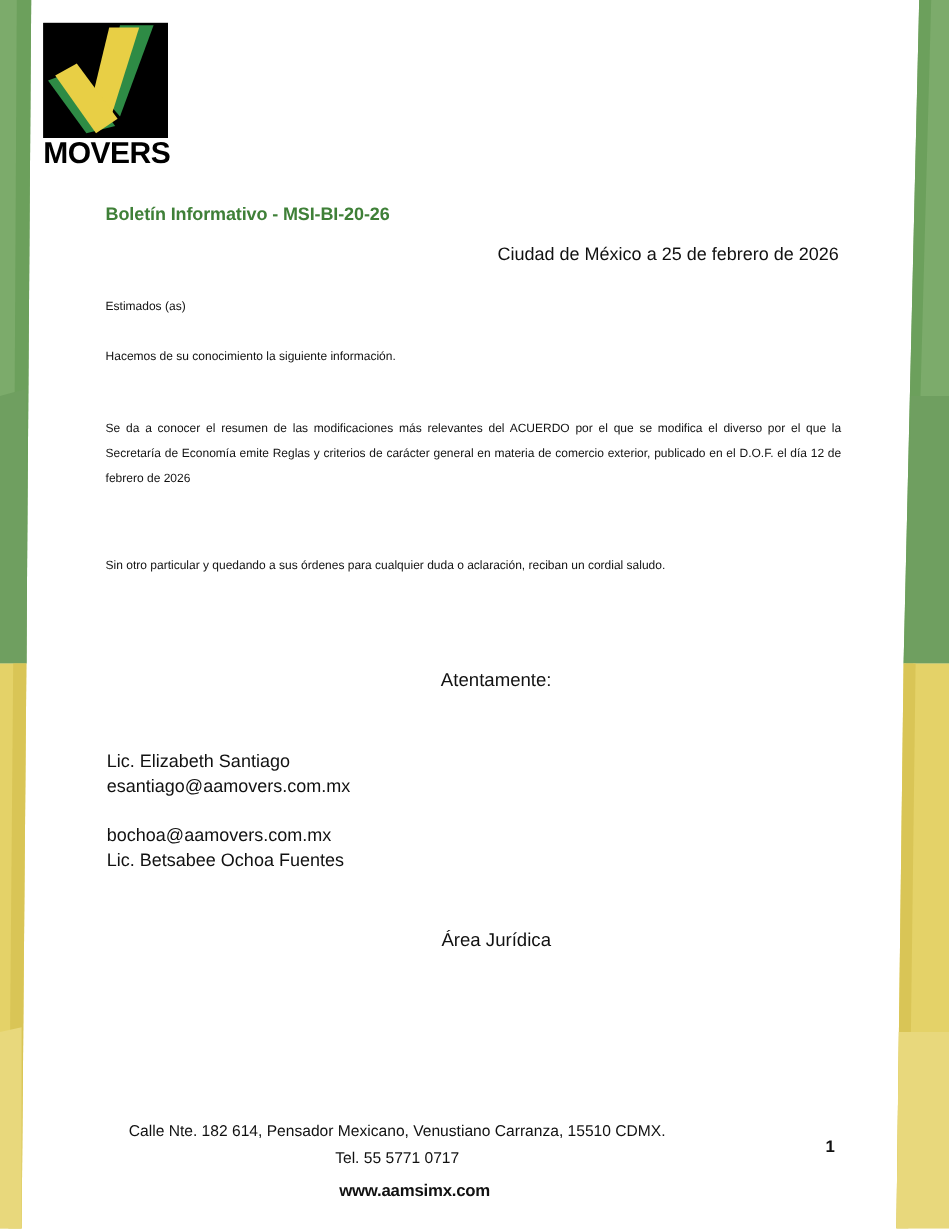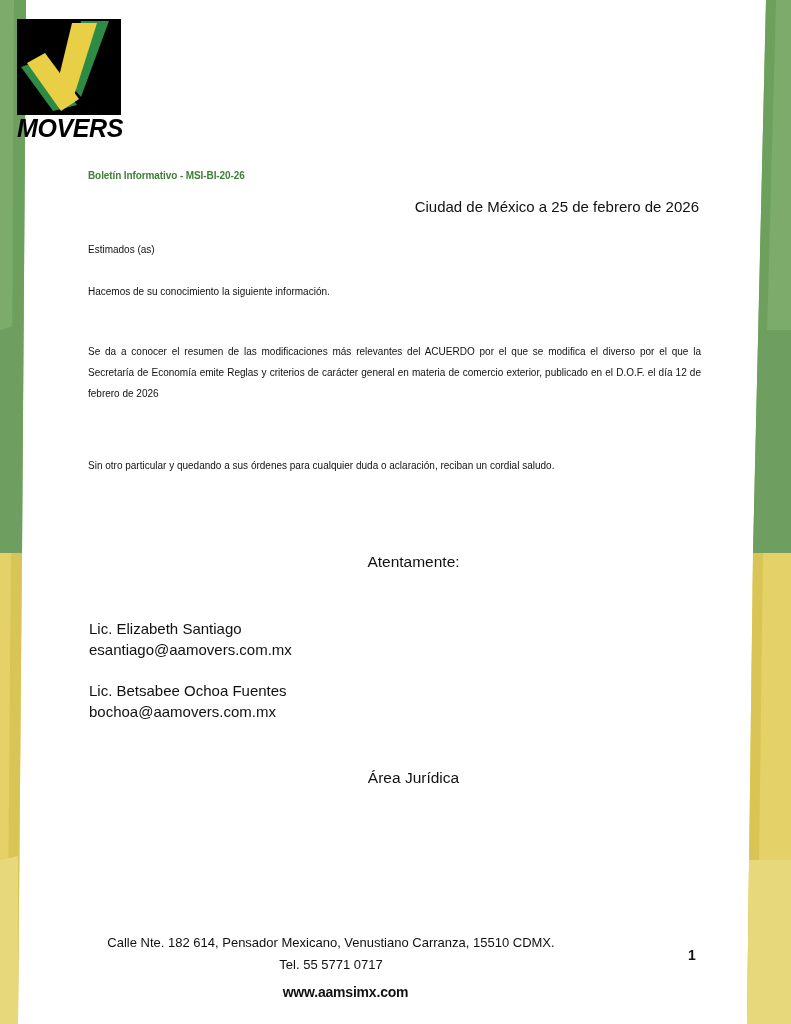--- a/index.html
+++ b/index.html
@@ -36,25 +36,24 @@
   
   .header {
     position: absolute;
     left: 0;
     top: 0;
     width: 791px;
     height: 150px;
   }
   .logo {
     position: absolute;
-    left: 17px;
+    left: 36px;
     top: 19px;
     width: 93px;
     height: 120px;
-    font-style: italic;
   }
   .logo-mark {
     position: relative;
     width: 104px;
     height: 96px;
     background: #000000;
     overflow: hidden;
   }
   .logo-mark svg { display: block; }
   .logo-word {
@@ -79,21 +78,21 @@
   }
 
   
   .body-area {
     position: absolute;
     left: 88px;
     top: 170px;
     width: 613px;
   }
   .bulletin-id {
-    font-size: 10px;
+    font-size: 15px;
     font-weight: bold;
     color: #3f8038;
     letter-spacing: -0.1px;
     margin: 0 0 14px 0;
   }
   .city-date {
     font-size: 15px;
     color: #111111;
     text-align: right;
     margin: 17px 0 24px 0;
@@ -236,22 +235,22 @@
     <div class="spacer-md"></div>
 
     <p class="sig-block">
       <span class="line">Lic. Elizabeth Santiago</span>
       <span class="line">esantiago@aamovers.com.mx</span>
     </p>
 
     <div class="spacer-sm"></div>
 
     <p class="sig-block">
+      <span class="line">bochoa@aamovers.com.mx</span>
       <span class="line">Lic. Betsabee Ochoa Fuentes</span>
-      <span class="line">bochoa@aamovers.com.mx</span>
     </p>
 
     <div class="spacer-md"></div>
 
     <p class="centered-bold">Área Jurídica</p>
   </div>
 
   <div class="footer">
     <p class="footer-line">Calle Nte. 182 614, Pensador Mexicano, Venustiano Carranza, 15510 CDMX.</p>
     <p class="footer-line">Tel. 55 5771 0717</p>

